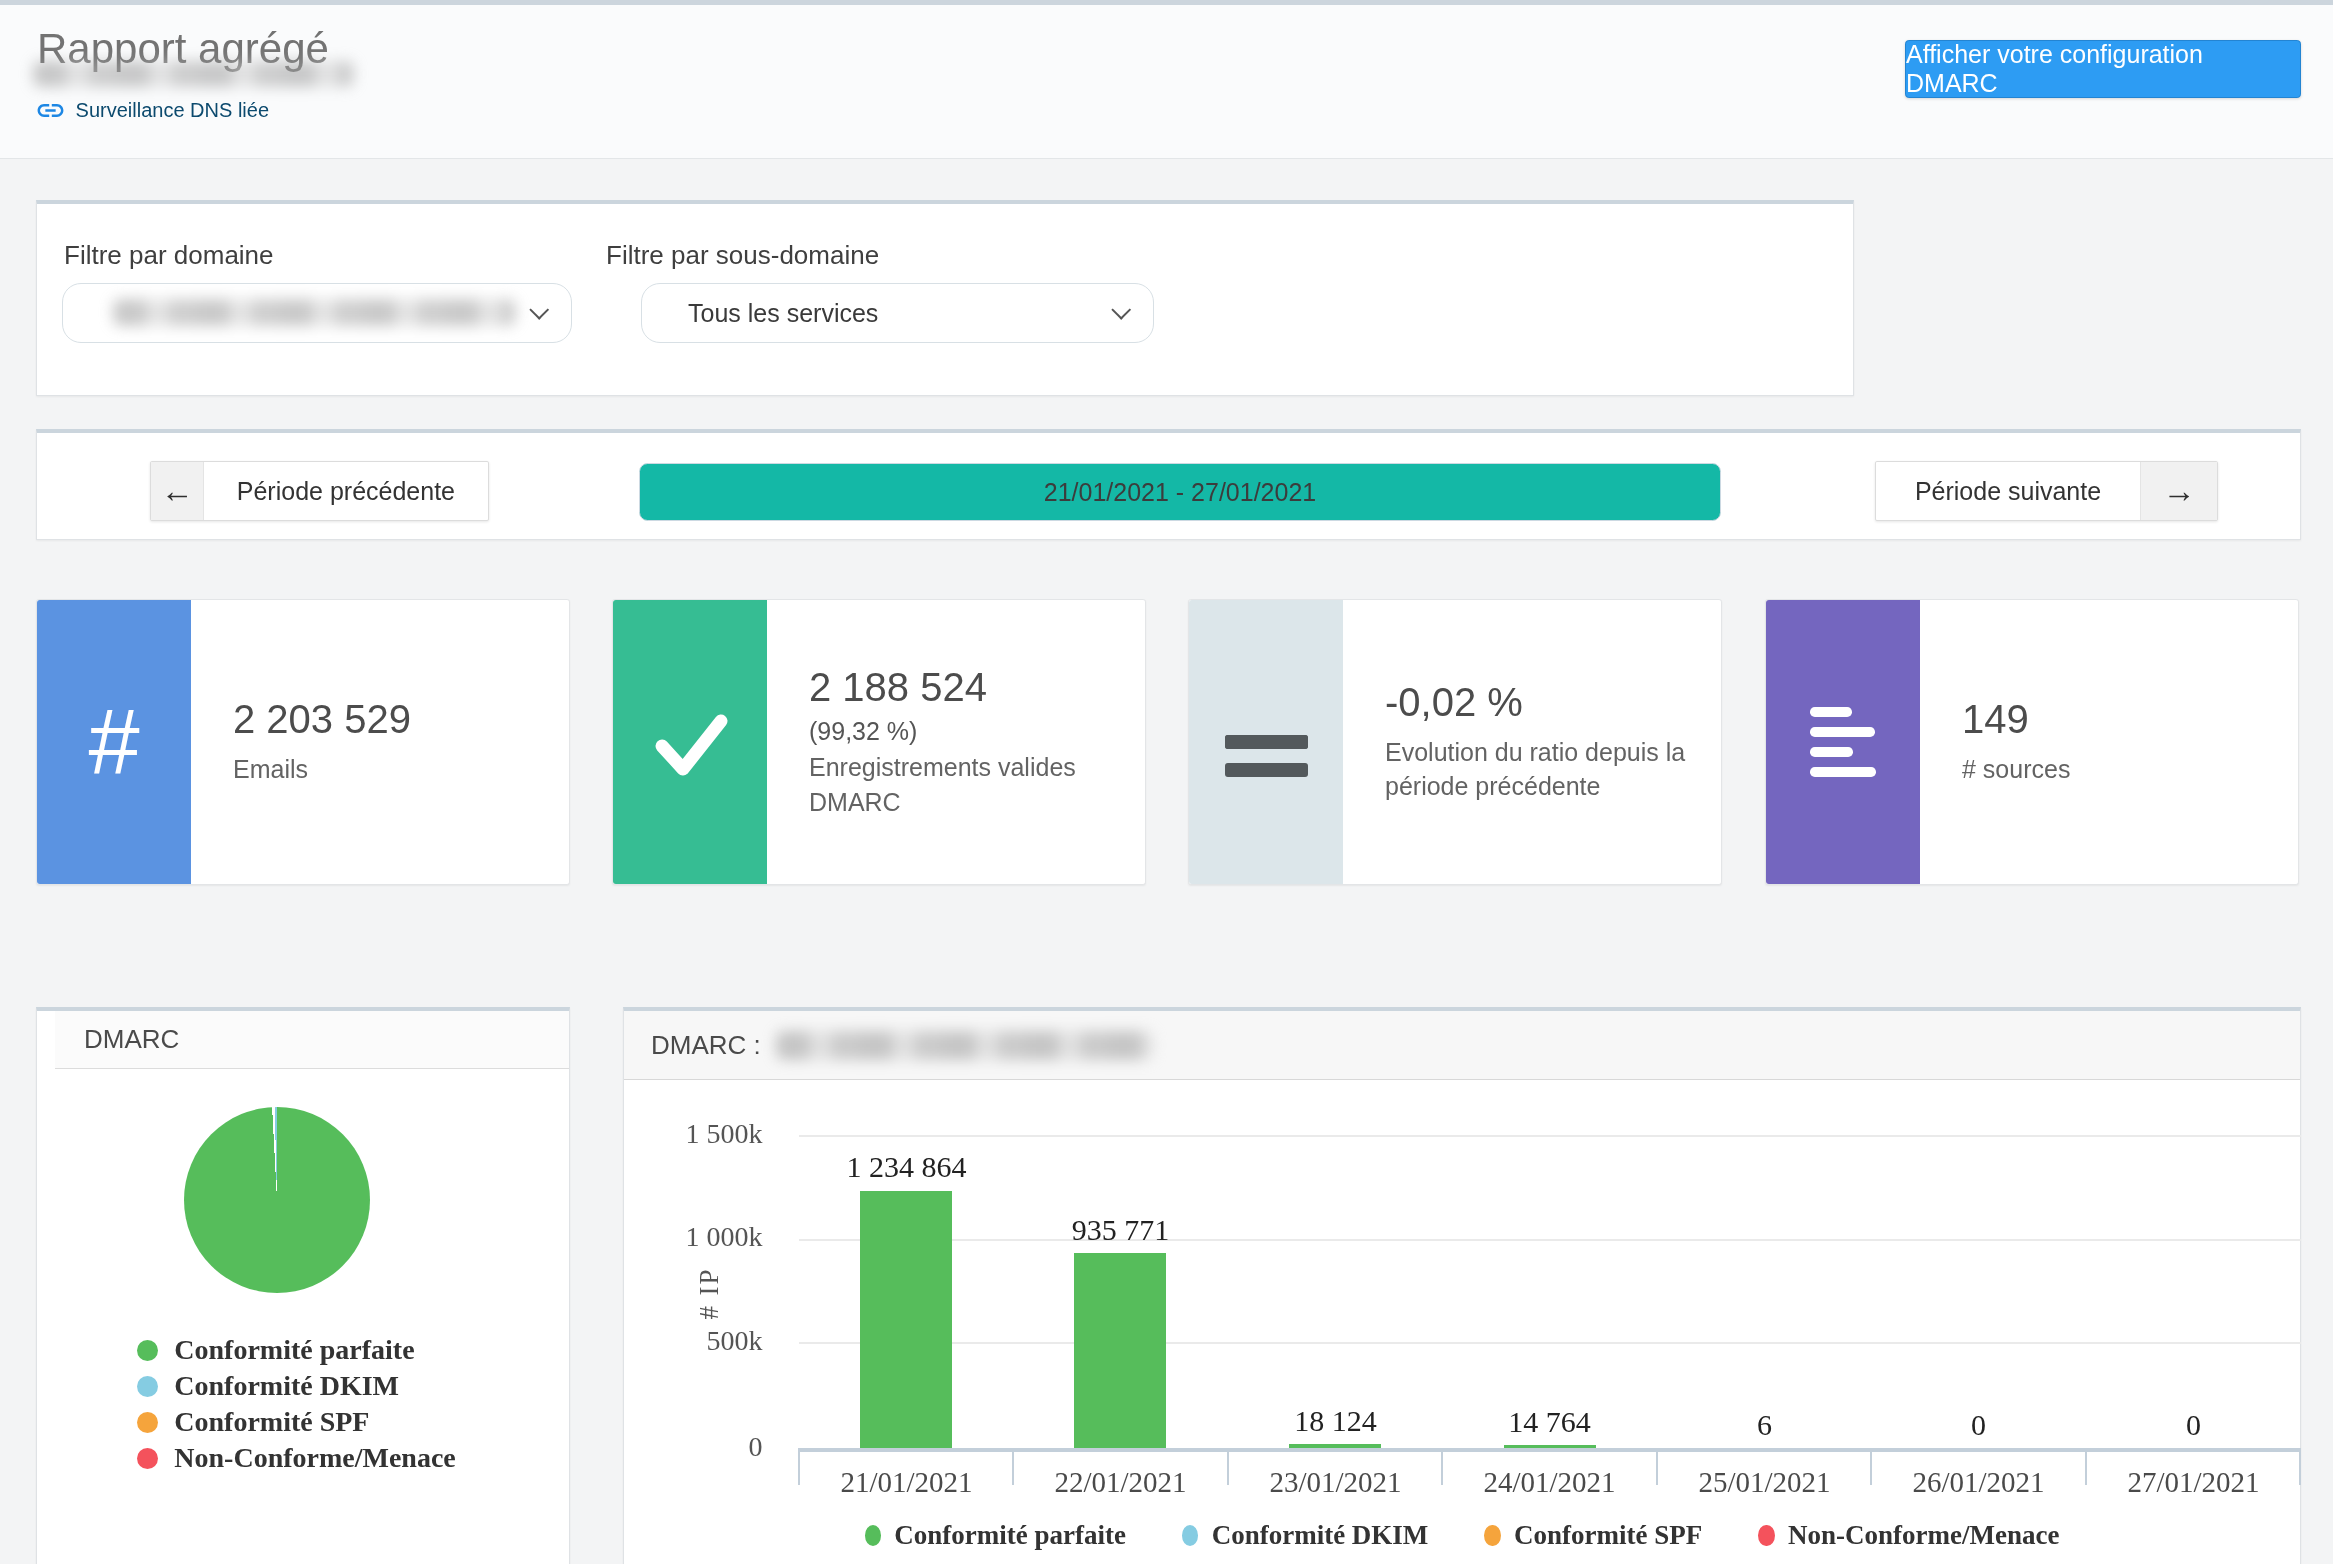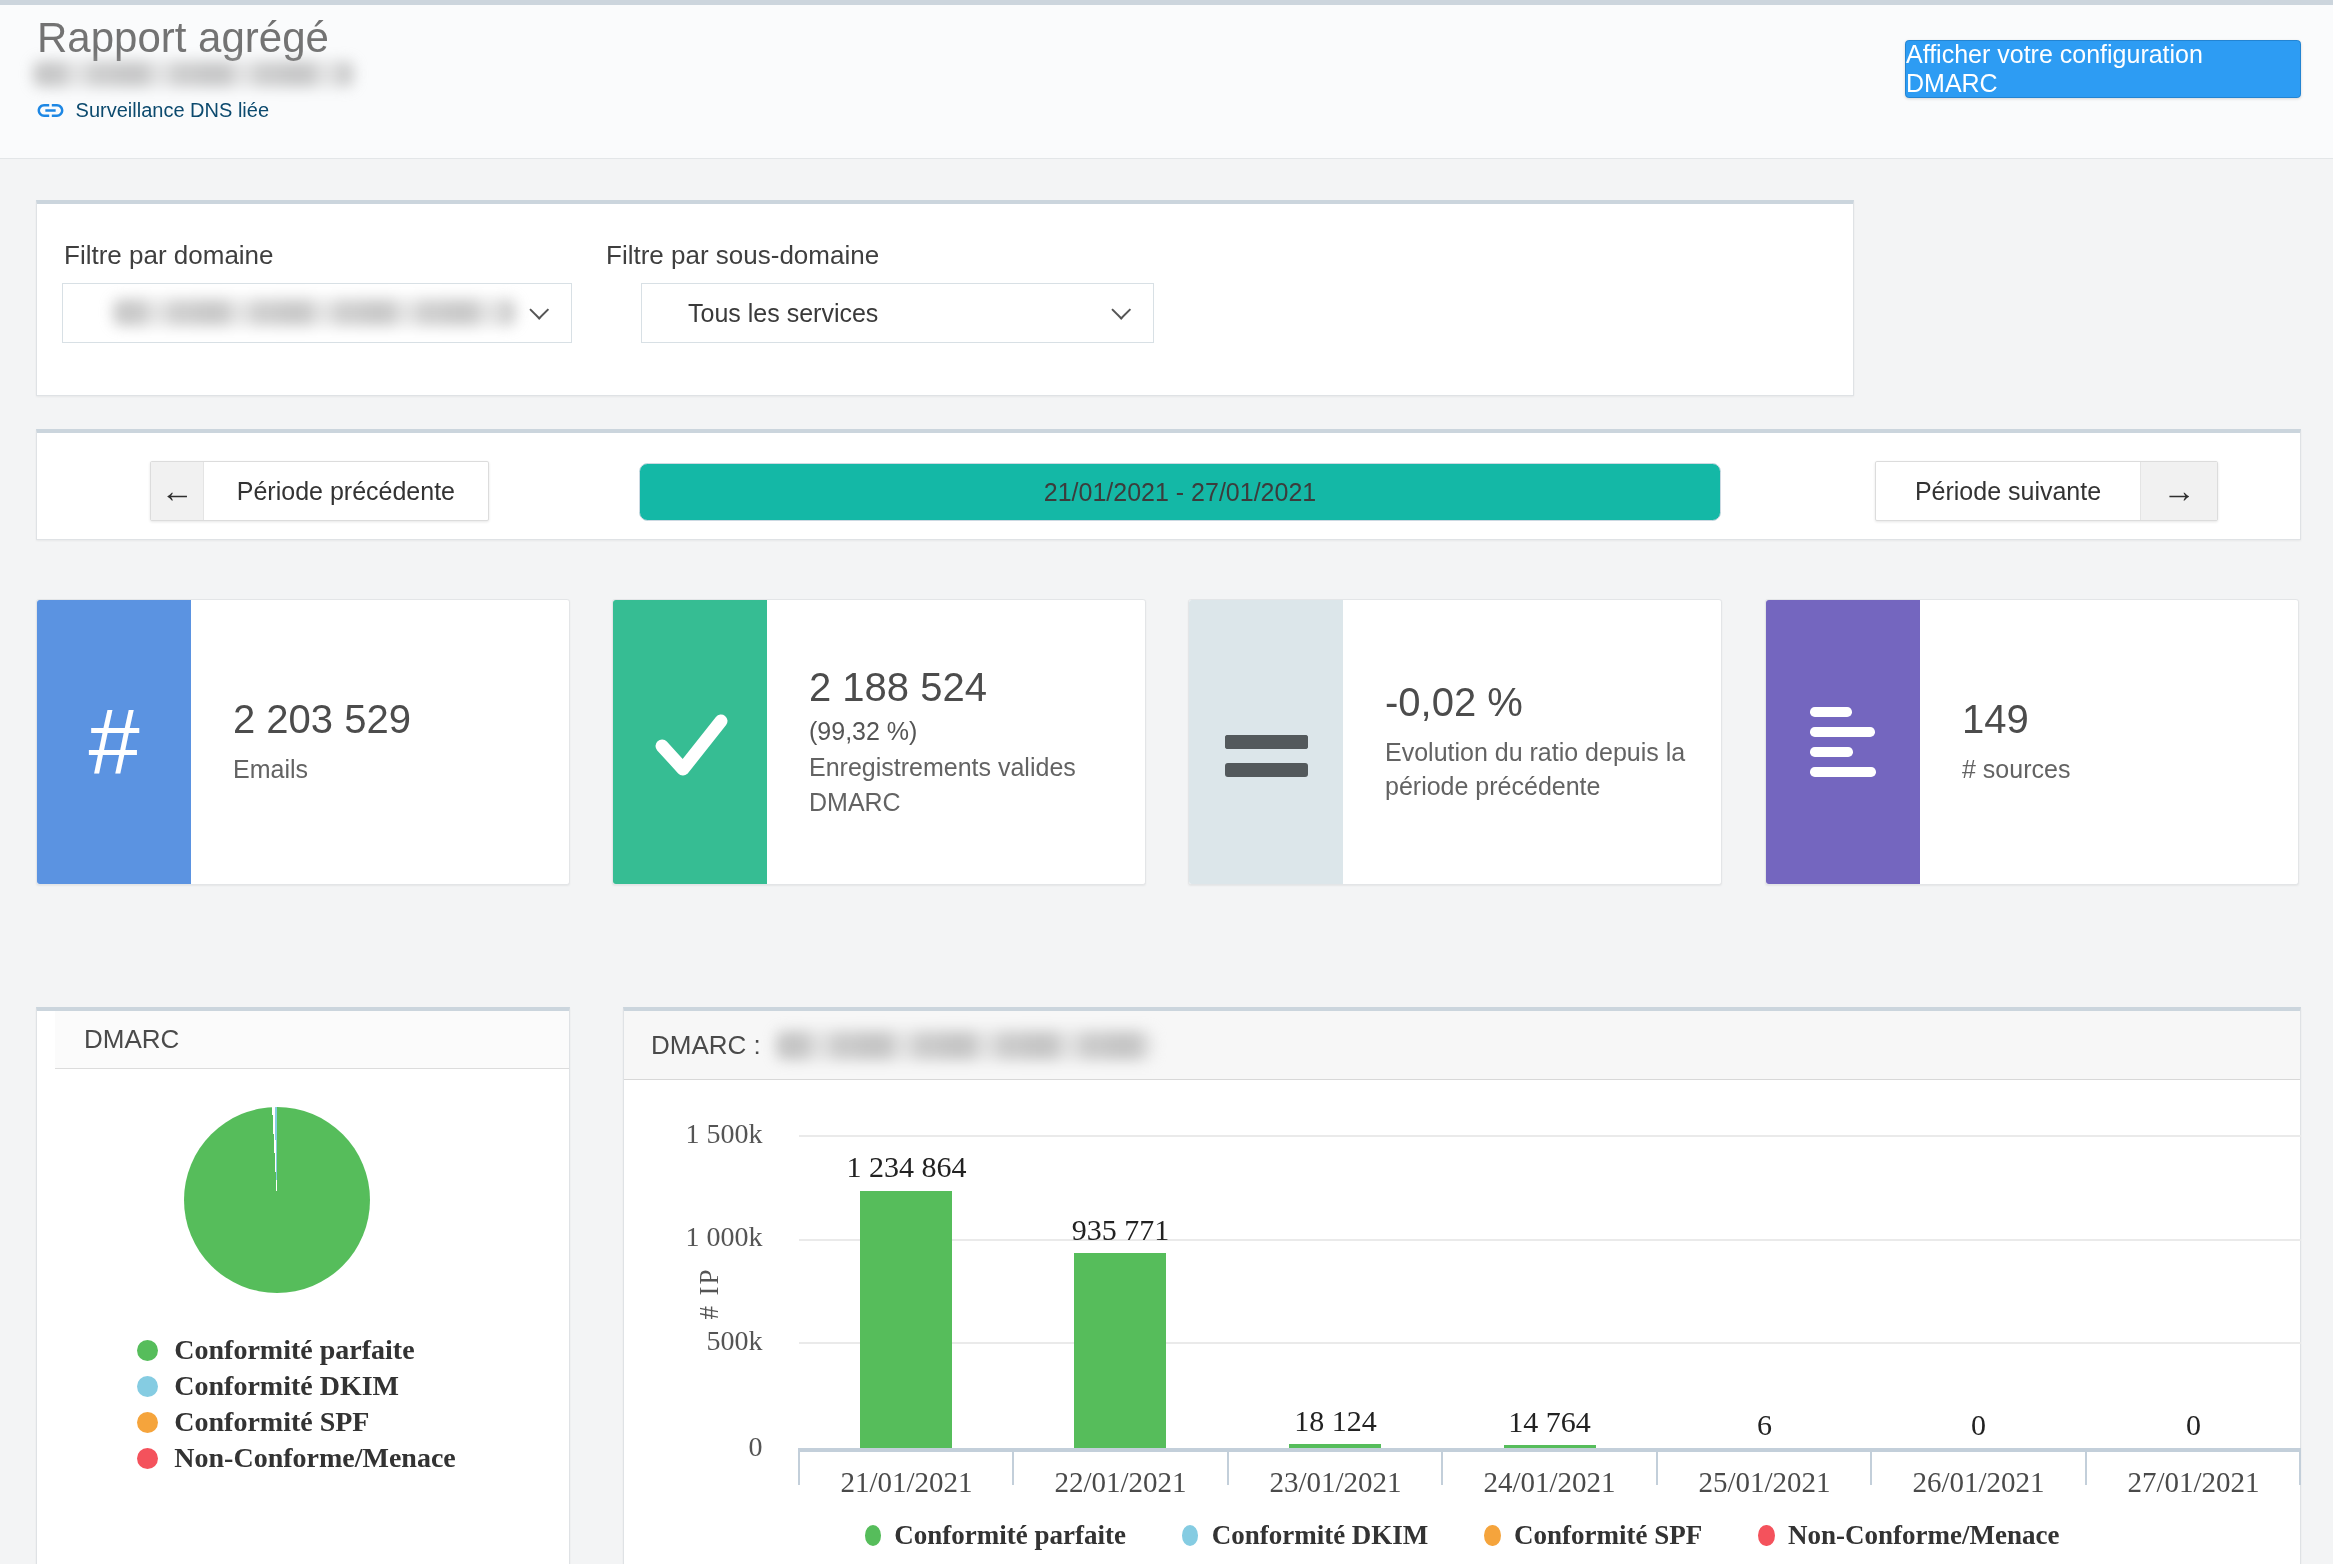--- a/index.html
+++ b/index.html
@@ -5,21 +5,21 @@
   * { margin:0; padding:0; box-sizing:border-box; }
   html,body { background:#e9eaeb; }
   .page {
     position:relative; width:2334px; height:1565px; overflow:hidden;
     background:#f3f4f5; font-family:"Liberation Sans", sans-serif; color:#3f3f3f;
   }
 
   
   .top-strip { position:absolute; left:0; top:0; width:100%; height:4.8px; background:#ccd5dd; }
   .header { position:absolute; left:0; top:4.8px; width:100%; height:154px; background:#fafbfc; border-bottom:1px solid #e3e6e8; }
-  .page-title { position:absolute; left:37px; top:9px; font-size:42px; font-weight:400; color:#737373; }
+  .page-title { position:absolute; left:37px; top:20px; font-size:42px; font-weight:400; color:#737373; }
   .blur-blob { background:repeating-linear-gradient(90deg,#9e9e9e 0 33px,#cdcdcd 33px 56px,#a8a8a8 56px 83px); filter:blur(6.7px); opacity:.55; border-radius:7.7px; }
   .header-redacted { position:absolute; left:33px; top:56px; width:321px; height:26px; }
   .dns-link { position:absolute; left:35px; top:90px; display:flex; align-items:center; gap:9.6px; color:#0c4a6e; font-size:20px; cursor:pointer; }
   .dns-link svg { width:31px; height:31px; }
   .config-btn {
     position:absolute; right:33px; top:35px; width:396px; height:58px;
     background:#2d9cf3; border:1px solid #2384d2; border-radius:3.8px;
     color:#fff; font-size:25px; display:flex; align-items:center; justify-content:center;
     box-shadow:0 1px 2.9px rgba(0,0,0,.15); cursor:pointer;
   }
@@ -27,21 +27,21 @@
   
   .card { position:absolute; background:#fff; border:1px solid #dfe2e5; border-top:4.8px solid #cbd5dd; box-shadow:0 1px 1.9px rgba(0,0,0,.05); }
 
   
   .filter-card { left:36px; top:200px; width:1818px; height:196px; }
   .field-label { position:absolute; top:36px; font-size:26px; color:#3f3f3f; }
   .lbl-domain { left:27px; }
   .lbl-subdomain { left:569px; }
   .select {
     position:absolute; top:79px; height:60px; background:#fff;
-    border:1.9px solid #d8e0e5; border-radius:0; display:flex; align-items:center;
+    border:1.9px solid #d8e0e5; border-radius:19px; display:flex; align-items:center;
     font-size:25px; color:#3a3a3a; cursor:pointer;
   }
   .select-domain { left:25px; width:510px; }
   .select-subdomain { left:604px; width:513px; padding-left:46px; }
   .select-redacted { position:absolute; left:50px; top:15.4px; width:403px; height:27px; }
   .chevron { position:absolute; right:25px; top:50%; width:14.4px; height:14.4px; border-right:2.4px solid #555; border-bottom:2.4px solid #555; transform:translateY(-70%) rotate(45deg); }
 
   
   .period-card { left:36px; top:429px; width:2265px; height:111px; }
   .nav-btn { position:absolute; top:28px; height:60px; display:flex; border:1px solid #dcdcdc; background:#fff; border-radius:1.9px; box-shadow:0 1px 2.9px rgba(0,0,0,.10); cursor:pointer; }

